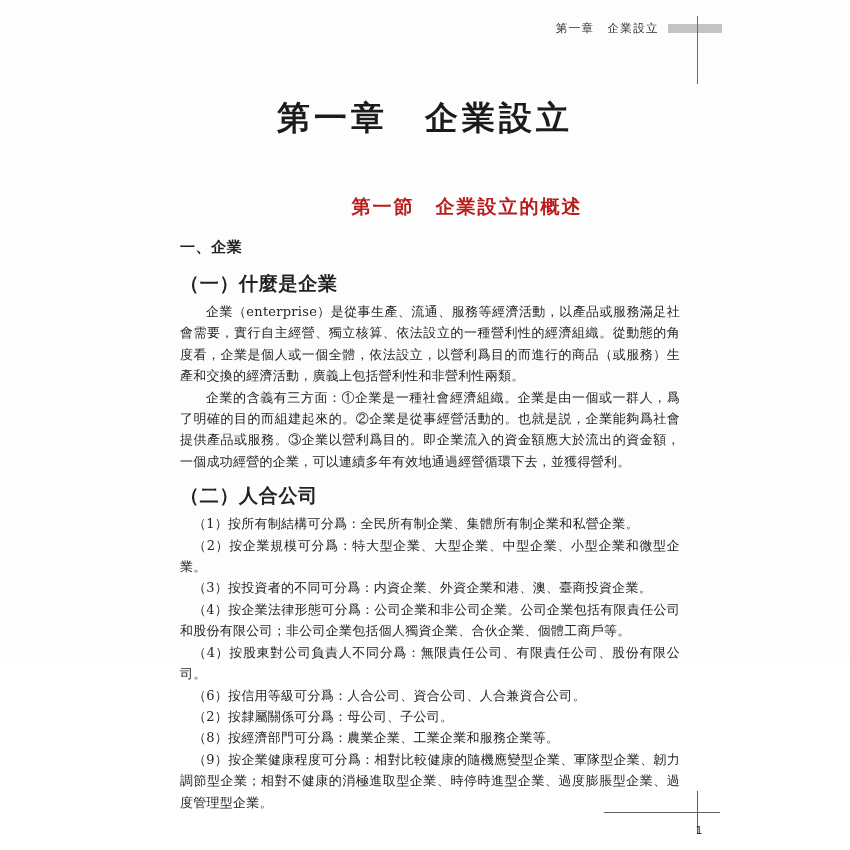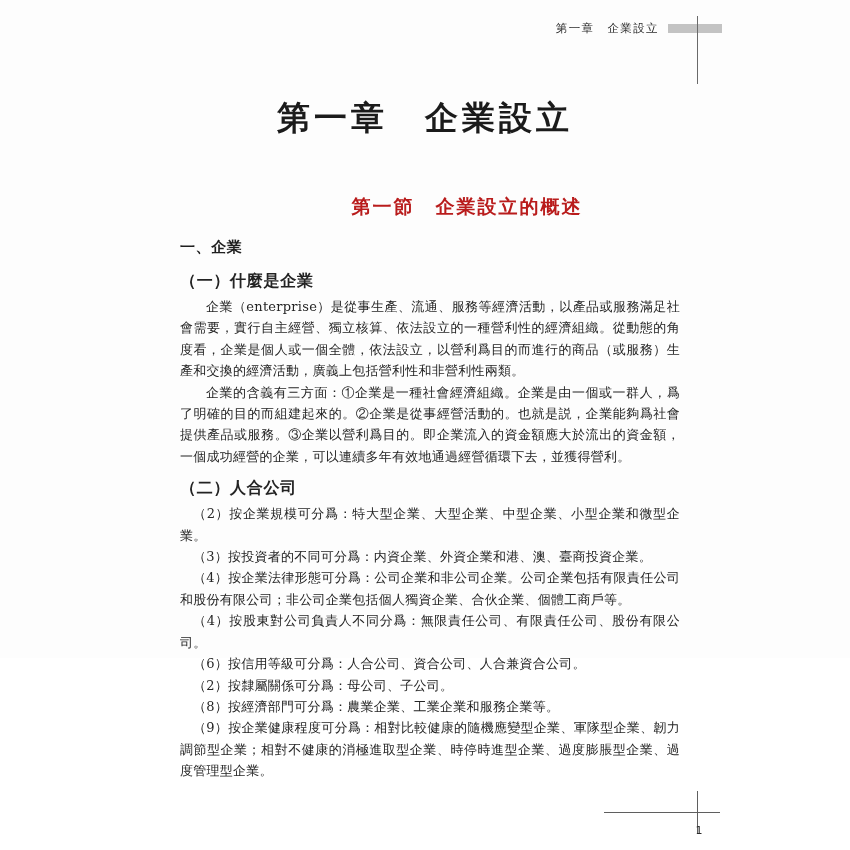--- a/index.html
+++ b/index.html
@@ -129,21 +129,21 @@
     font-weight: bold;
     font-size: 15px;
     letter-spacing: .6px;
     color: #1e1e1e;
     margin: 0 0 14px 0;
   }
 
   .h-level2 {
     font-family: "DejaVu Serif", "Liberation Serif", serif;
     font-weight: bold;
-    font-size: 16px;
+    font-size: 19px;
     letter-spacing: .7px;
     color: #232323;
     margin: 11px 0 4px 0;
   }
 
   p.body {
     margin: 0;
     font-size: 13px;
     line-height: 21.4px;
     letter-spacing: .25px;
@@ -179,20 +179,21 @@
 
     <div class="h-level2">（一）什麼是企業</div>
 
     <p class="body indent">企業（enterprise）是從事生產、流通、服務等經濟活動，以產品或服務滿足社會需要，實行自主經營、獨立核算、依法設立的一種營利性的經濟組織。從動態的角度看，企業是個人或一個全體，依法設立，以營利爲目的而進行的商品（或服務）生產和交換的經濟活動，廣義上包括營利性和非營利性兩類。</p>
 
     <p class="body indent">企業的含義有三方面：①企業是一種社會經濟組織。企業是由一個或一群人，爲了明確的目的而組建起來的。②企業是從事經營活動的。也就是説，企業能夠爲社會提供產品或服務。③企業以營利爲目的。即企業流入的資金額應大於流出的資金額，一個成功經營的企業，可以連續多年有效地通過經營循環下去，並獲得營利。</p>
 
     <div class="h-level2">（二）人合公司</div>
 
 
+    <p class="body hang">（1）按所有制結構可分爲：全民所有制企業、集體所有制企業和私營企業。</p>
     <p class="body hang">（2）按企業規模可分爲：特大型企業、大型企業、中型企業、小型企業和微型企業。</p>
     <p class="body hang">（3）按投資者的不同可分爲：内資企業、外資企業和港、澳、臺商投資企業。</p>
     <p class="body hang">（4）按企業法律形態可分爲：公司企業和非公司企業。公司企業包括有限責任公司和股份有限公司；非公司企業包括個人獨資企業、合伙企業、個體工商戶等。</p>
     <p class="body hang">（4）按股東對公司負責人不同分爲：無限責任公司、有限責任公司、股份有限公司。</p>
     <p class="body hang">（6）按信用等級可分爲：人合公司、資合公司、人合兼資合公司。</p>
     <p class="body hang">（2）按隸屬關係可分爲：母公司、子公司。</p>
     <p class="body hang">（8）按經濟部門可分爲：農業企業、工業企業和服務企業等。</p>
     <p class="body hang">（9）按企業健康程度可分爲：相對比較健康的隨機應變型企業、軍隊型企業、韌力調節型企業；相對不健康的消極進取型企業、時停時進型企業、過度膨脹型企業、過度管理型企業。</p>
 
   </div>

